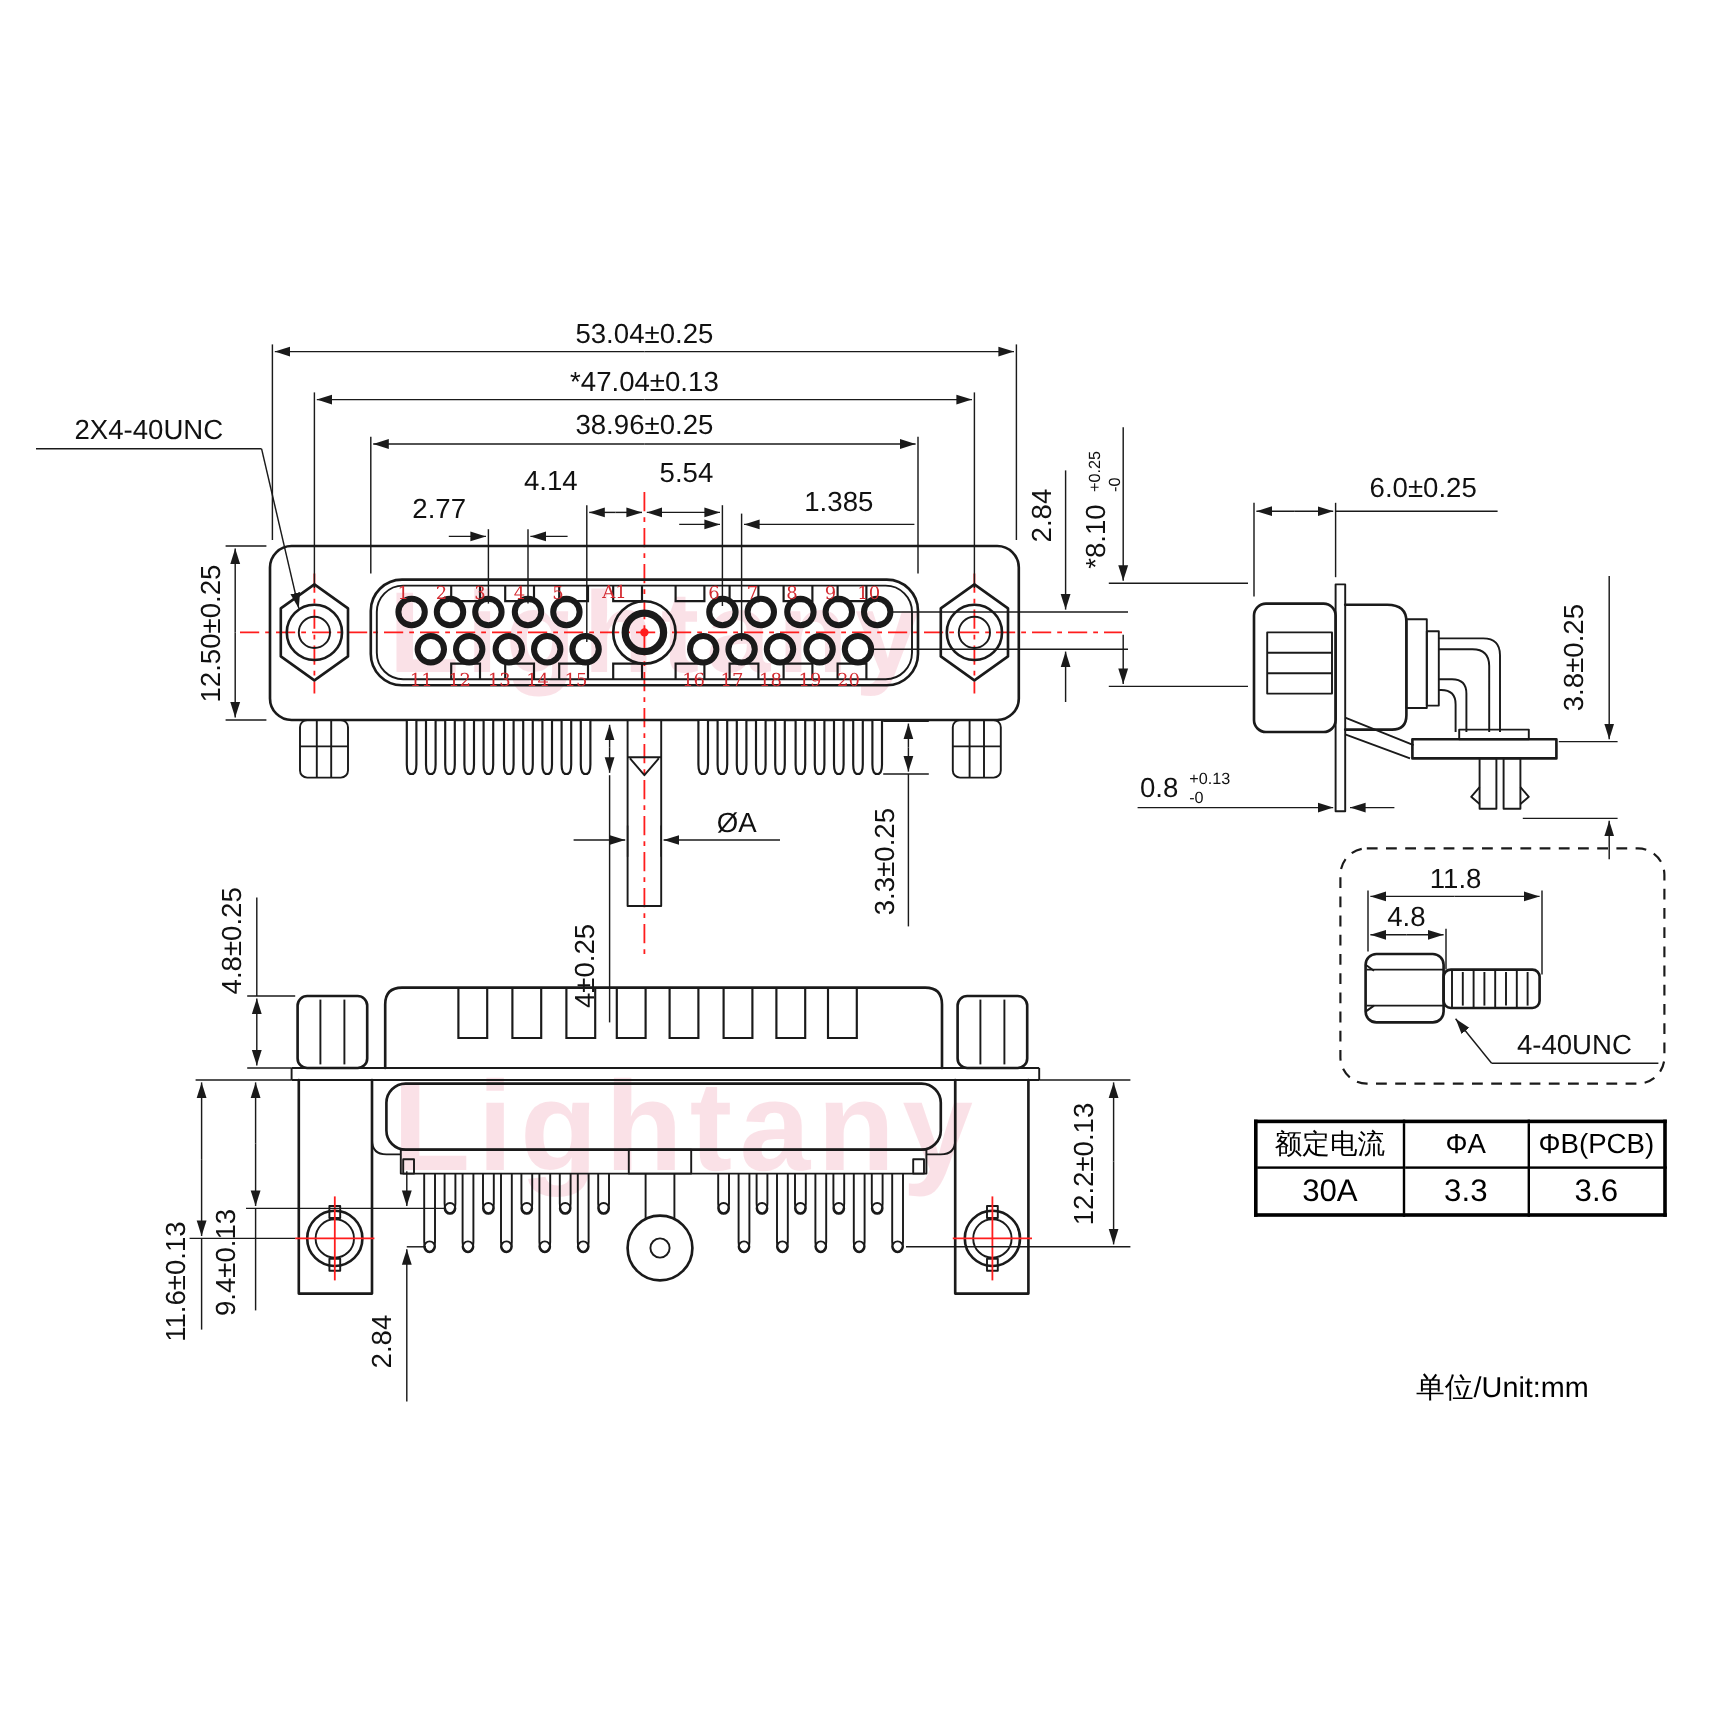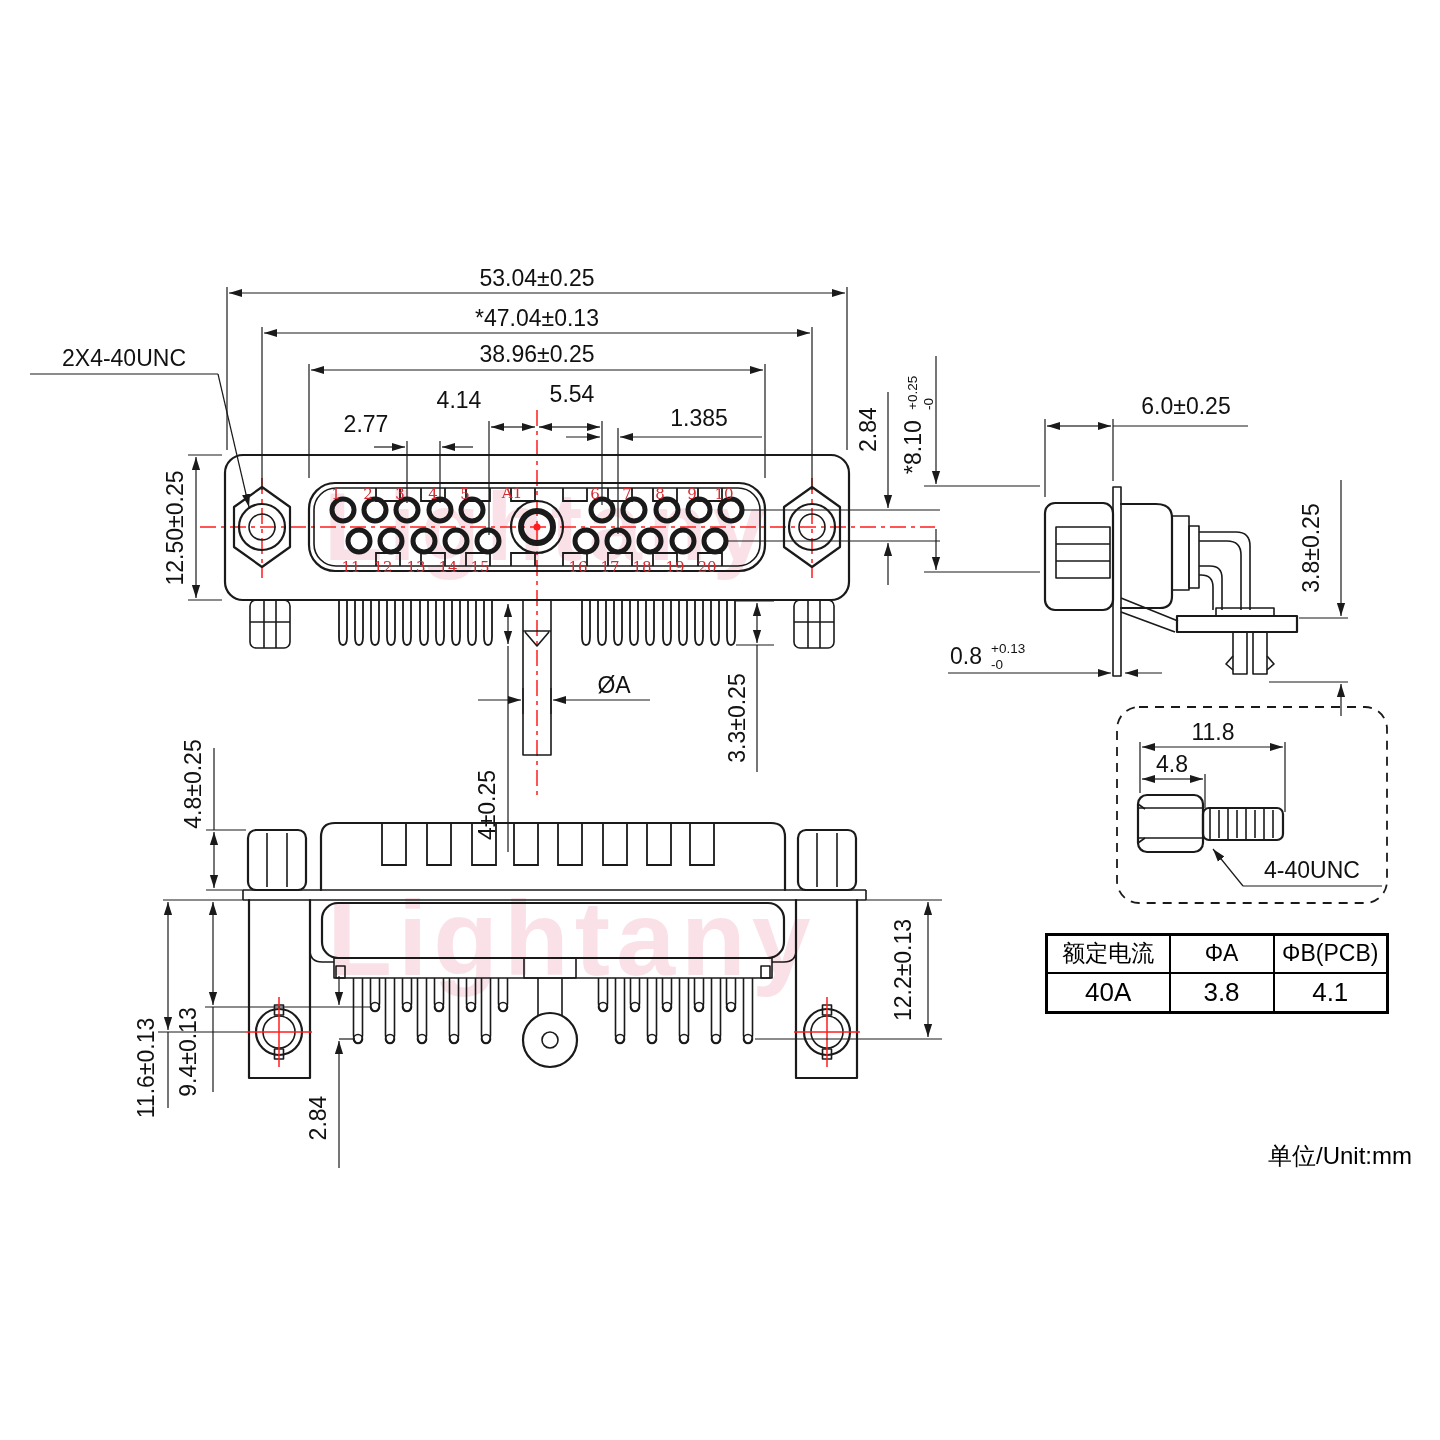--- a/index.html
+++ b/index.html
@@ -18,21 +18,21 @@
   .wm{font-size:96px;font-weight:700;fill:#e8607f;opacity:0.18;letter-spacing:6px;}
   .wm2{font-size:106px;}
   
   #spec{position:absolute;left:1045px;top:933px;}
   #spec table{border-collapse:collapse;border:3px solid #000;}
   #spec td{border:2px solid #000;text-align:center;vertical-align:middle;color:#000;
            font-size:26px;padding:0;}
   #spec tr{height:40px;}
   #spec tr.hd{height:38px;}
   #spec tr.hd td{font-size:23px;}
-  #unitnote{position:absolute;left:1124px;top:1140px;width:288px;text-align:right;
+  #unitnote{position:absolute;left:1036px;top:1140px;width:288px;text-align:right;
             font-size:24px;color:#000;}
 </style>
 </head>
 <body>
 
 <div id="page">
 <svg width="1440" height="1440" viewBox="0 0 1440 1440">
   <defs>
     <marker id="ah" markerUnits="userSpaceOnUse" markerWidth="14" markerHeight="10" refX="13" refY="5" orient="auto-start-reverse">
       <path d="M0,0.9 L13,5 L0,9.1 Z" fill="#1a1a1a"></path>
@@ -487,21 +487,21 @@
           <col style="width:104px">
           <col style="width:114px">
         </colgroup>
       <tbody>
           <tr class="hd">
         <td>额定电流</td>
         <td>ΦA</td>
         <td>ΦB(PCB)</td>
       </tr>
       <tr>
-        <td>40A</td>
-        <td>3.8</td>
-        <td>4.1</td>
+        <td>30A</td>
+        <td>3.3</td>
+        <td>3.6</td>
       </tr>
     </tbody>
       </table>
   </div>
   <div id="unitnote">单位/Unit:mm</div>
 </div>
 
 </body></html>

